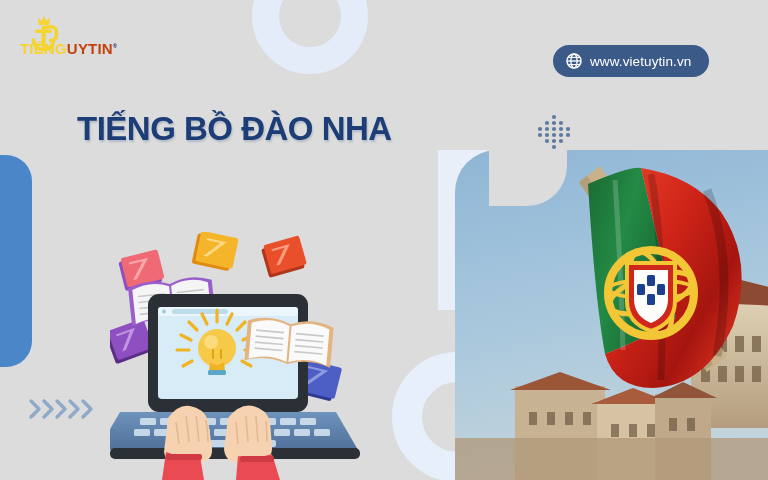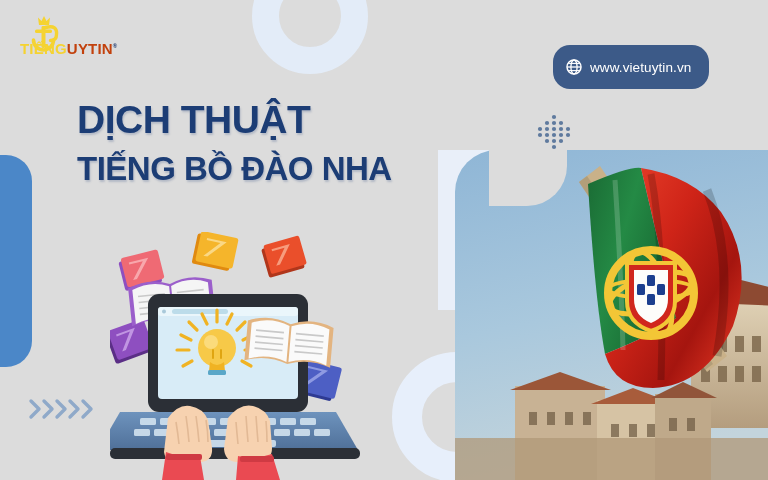--- a/index.html
+++ b/index.html
@@ -38,21 +38,21 @@
 
   
   .logo { position:absolute; left:20px; top:14px; width:110px; height:56px; }
   .logo-word { position:absolute; left:20px; top:40px; font-size:15px; font-weight:bold; letter-spacing:.2px; }
   .logo-viet { color:#f5d331; }
   .logo-uytin { color:#c2410c; }
   .logo-reg { font-size:6px; vertical-align:super; color:#1e3a6e; }
 
   
   .url-pill {
-    position:absolute; left:553px; top:45px; height:44px;
+    position:absolute; left:553px; top:45px; height:32px;
     background:#3c5a88; border-radius:17px;
     display:flex; align-items:center; gap:8px; padding:0 18px 0 13px;
   }
   .url-pill .glb { width:16px; height:16px; flex:0 0 16px; display:block; }
   .url-text { color:#fff; font-size:13.5px; letter-spacing:.1px; }
 
   
   .headline { position:absolute; left:77px; top:100px; width:420px; }
   .headline .line {
     color:#1c3d75; font-weight:bold; line-height:1.02;
@@ -145,21 +145,20 @@
       <circle cx="8" cy="8" r="7" fill="none" stroke="#ffffff" stroke-width="1.5"></circle>
       <ellipse cx="8" cy="8" rx="3.1" ry="7" fill="none" stroke="#ffffff" stroke-width="1.3"></ellipse>
       <line x1="1.2" y1="8" x2="14.8" y2="8" stroke="#ffffff" stroke-width="1.3"></line>
       <line x1="2.4" y1="4.4" x2="13.6" y2="4.4" stroke="#ffffff" stroke-width="1.1"></line>
       <line x1="2.4" y1="11.6" x2="13.6" y2="11.6" stroke="#ffffff" stroke-width="1.1"></line>
     </svg>
     <span class="url-text">www.vietuytin.vn</span>
   </div>
 
   <div class="headline">
-    <div class="line l1">DỊCH THUẬT</div>
     <div class="line l2">TIẾNG BỒ ĐÀO NHA</div>
   </div>
 
   <div class="photo">
     <svg viewBox="0 0 313 330" xmlns="http://www.w3.org/2000/svg" preserveAspectRatio="xMidYMid slice">
       <defs>
         <linearGradient id="sky" x1="0" y1="0" x2="0.2" y2="1">
           <stop offset="0%" stop-color="#8fb6d6"></stop>
           <stop offset="55%" stop-color="#a9c8dd"></stop>
           <stop offset="100%" stop-color="#c3d4dc"></stop>

